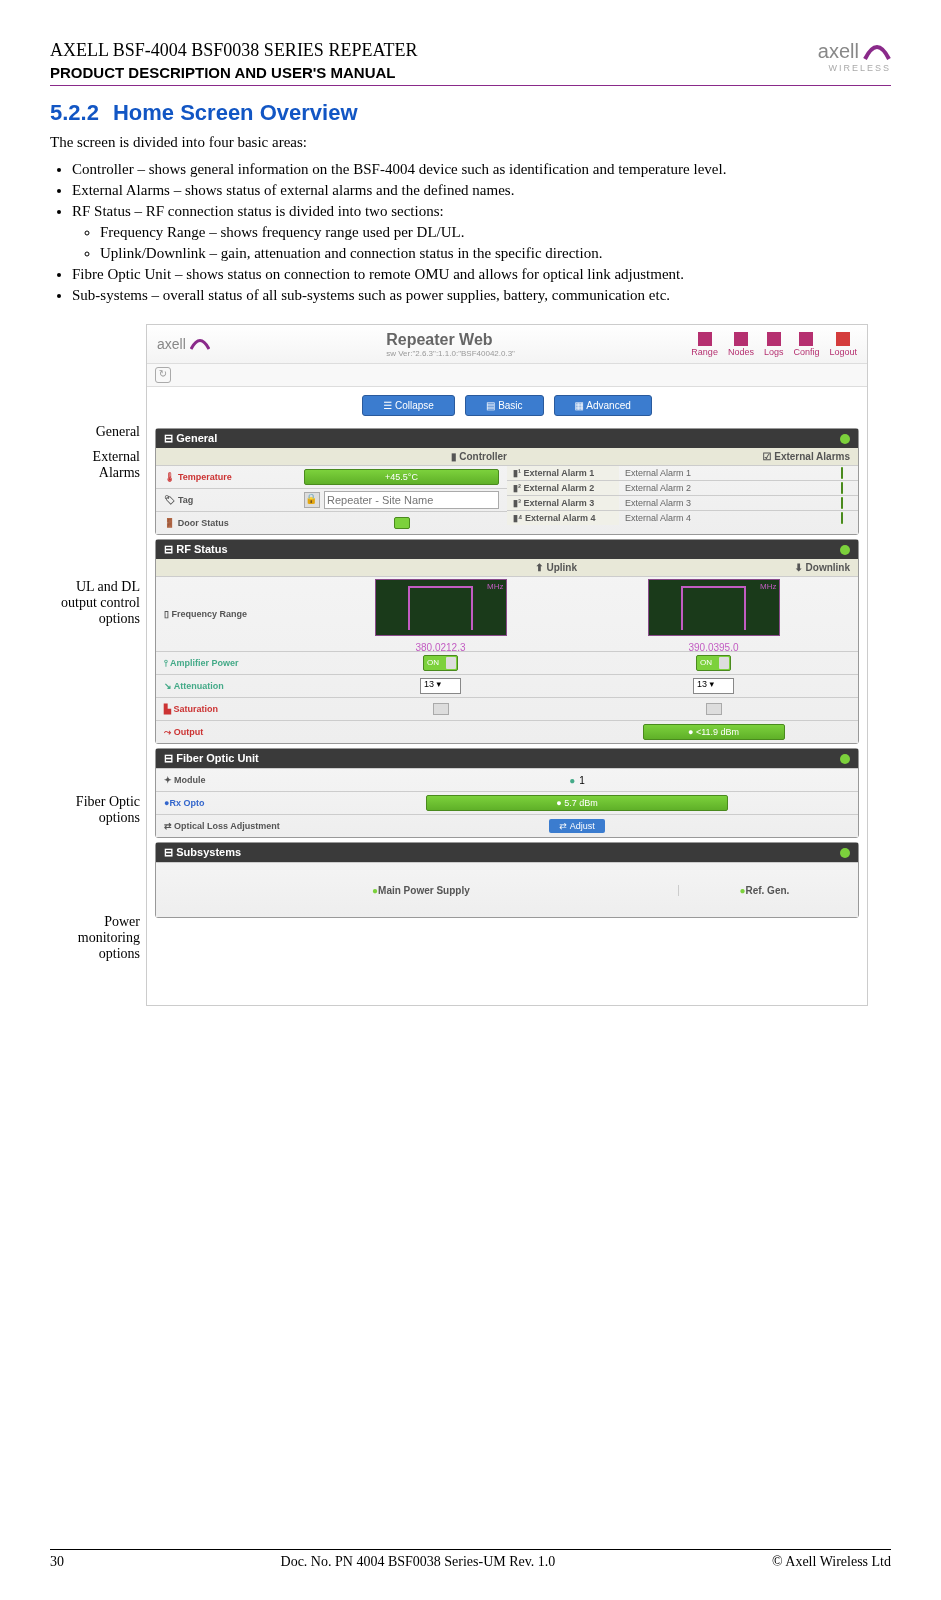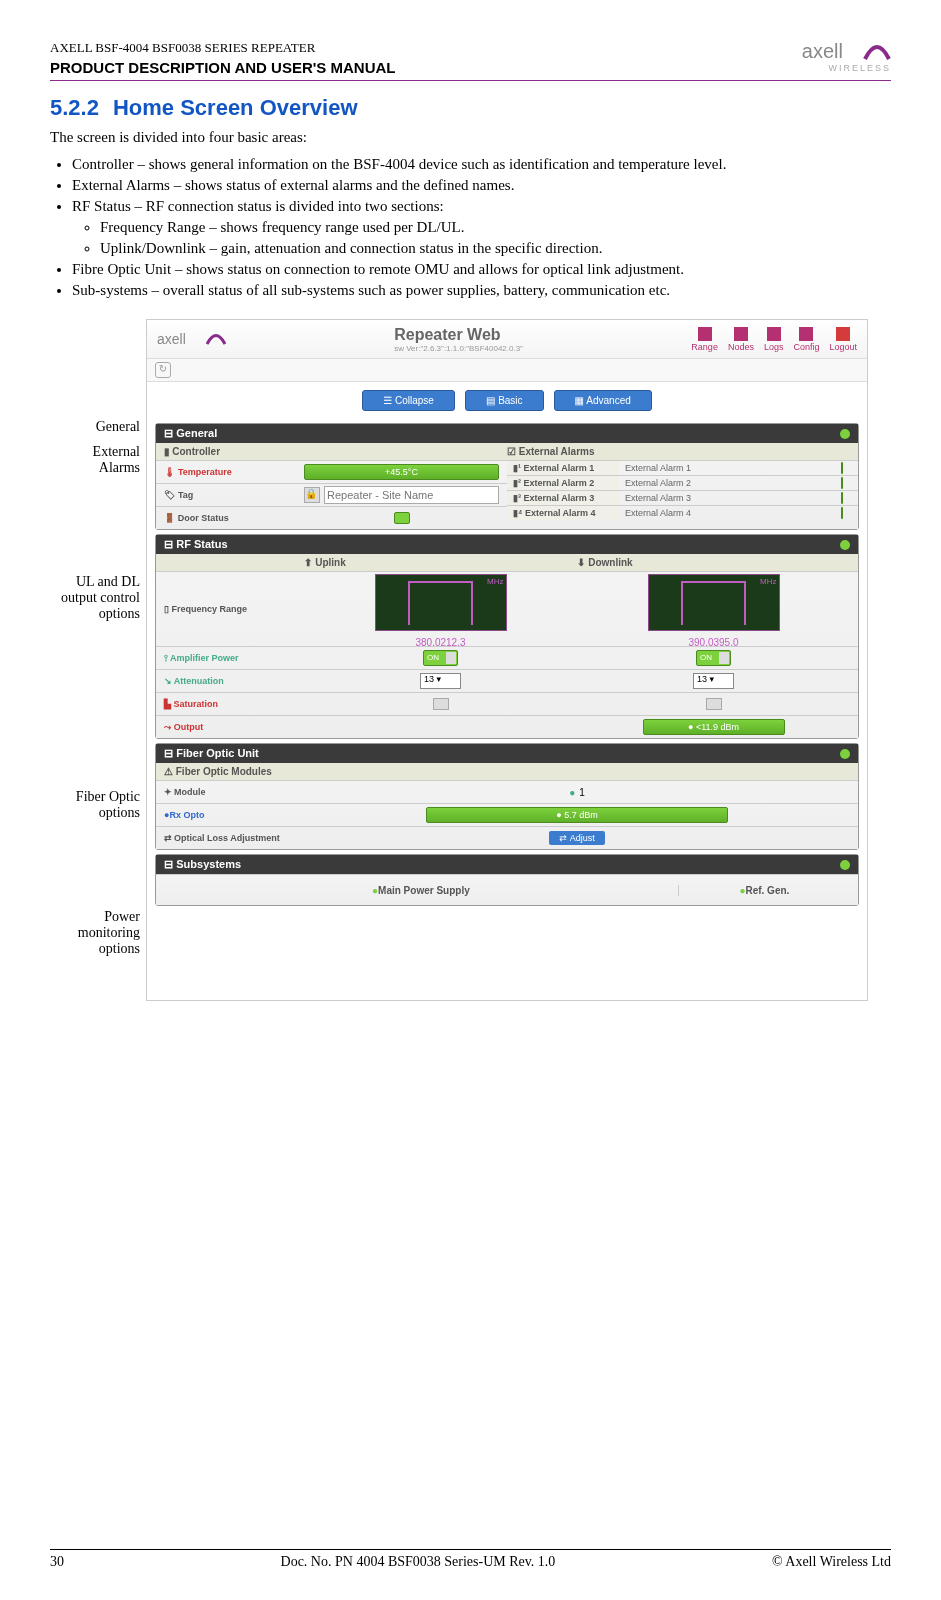--- a/index.html
+++ b/index.html
@@ -5,39 +5,39 @@
   body {
     font-family: "Times New Roman", serif;
     margin: 0;
     padding: 40px 50px;
     width: 841px;
     color: #000;
     background: #fff;
   }
   .header-small {
     font-variant: small-caps;
-    font-size: 13px;
+    font-size: 18px;
   }
   .header-main {
     font-size: 15px;
     font-family: Arial, sans-serif;
     font-weight: bold;
     margin-top: 3px;
   }
   .header-row {
     display: flex;
     justify-content: space-between;
     align-items: flex-start;
     border-bottom: 1.5px solid #8a2a8a;
     padding-bottom: 4px;
   }
   .logo {
     display: flex;
     align-items: center;
-    gap: 20px;
+    gap: 4px;
   }
   .logo-text {
     font-family: Arial, sans-serif;
     color: #888;
     font-size: 20px;
   }
   .logo-sub {
     font-family: Arial, sans-serif;
     color: #aaa;
     font-size: 9px;
@@ -95,21 +95,21 @@
   .ss-icon.red { background: #d43c3c; }
   .ss-bar { height: 22px; background: #f8f8f8; border-bottom: 1px solid #ddd; display:flex; align-items:center; padding: 0 8px; gap:6px;}
   .ss-refresh { width:14px; height:14px; border:1px solid #aaa; border-radius:3px; color:#999; text-align:center; line-height:12px;}
   .ss-btnrow { display:flex; justify-content:center; gap:10px; padding: 8px 0; background:#fff;align-items:flex-end;}
   .ss-btn { background:#3b7ccf; color:#fff; font-size:10px; padding:4px 20px; border-radius:3px; border:1px solid #2a5a9c;}
   .panel { margin: 4px 8px; border:1px solid #999; border-radius:3px; }
   .panel-hd { background:#3a3a3a; color:#fff; font-weight:bold; padding:3px 8px; font-size:11px; display:flex; justify-content:space-between; align-items:center;}
   .panel-body { background: linear-gradient(#f4f4f4,#eee); }
   .dot { width:10px; height:10px; border-radius:50%; background:#7cd13c; display:inline-block;}
   .sub-hd { background:#e8e8d8; padding:3px 8px; font-size:10px; font-weight:bold; color:#555; display:flex; }
-  .sub-hd > div { flex:1; text-align:left; }
+  .sub-hd > div { flex:1; text-align:right; }
   .row { display:flex; align-items:center; border-top:1px solid #ccc; padding:2px 8px; min-height:18px;}
   .row .lbl { width:140px; color:#555; font-size:9px; font-weight:bold;}
   .row .cell { flex:1; display:flex; align-items:center; justify-content:center; gap:4px;}
   .temp-bar { flex:1; height:14px; background:linear-gradient(#7cd13c,#5fb028); border:1px solid #4a8a1e; border-radius:2px; color:#fff; text-align:center; font-size:9px; line-height:14px;}
   .badge-green { background:#7cd13c; border:1px solid #4a8a1e; width:14px; height:10px; border-radius:2px;}
   .ext-row { display:flex; border-top:1px solid #ccc; font-size:9px;}
   .ext-row > div { padding:2px 6px; }
   .ext-name { width:100px; color:#555; font-weight:bold; background:#f0f0e8;}
   .ext-val { flex:1; color:#666;}
   .ext-st { width:20px; text-align:center;}
@@ -337,23 +337,20 @@
           </div>
       </div>
     </div>
 
     <div class="panel">
       <div class="panel-hd">
           <span>⊟ <span>Fiber Optic Unit</span></span>
           <span class="dot"></span>
         </div>
       <div class="panel-body">
-        <div class="sub-hd">
-            <div>⚠ <span>Fiber Optic Modules</span></div>
-          </div>
         <div class="row">
             <div class="lbl">✦ <span>Module</span></div>
             <div class="cell">
               <span style="color:#4a8">●</span> 
               <span>1</span>
             </div>
           </div>
         <div class="row">
             <div class="lbl" style="color:#36c">●<span>Rx Opto</span></div>
             <div class="cell">
@@ -368,21 +365,21 @@
           </div>
       </div>
     </div>
 
     <div class="panel">
       <div class="panel-hd">
           <span>⊟ <span>Subsystems</span></span>
           <span class="dot"></span>
         </div>
       <div class="panel-body">
-        <div class="row" style="padding:6px 8px">
+        <div class="row" style="padding:18px 8px">
             <div style="flex:3;text-align:center;font-weight:bold;color:#555"><span style="color:#7cd13c">●</span><span>Main Power Supply</span></div>
             <div style="flex:1;text-align:center;font-weight:bold;color:#555;border-left:1px solid #ccc"><span style="color:#7cd13c">●</span><span>Ref. Gen.</span></div>
           </div>
       </div>
     </div>
 
   </div>
 </div>
 
 <div class="footer">

